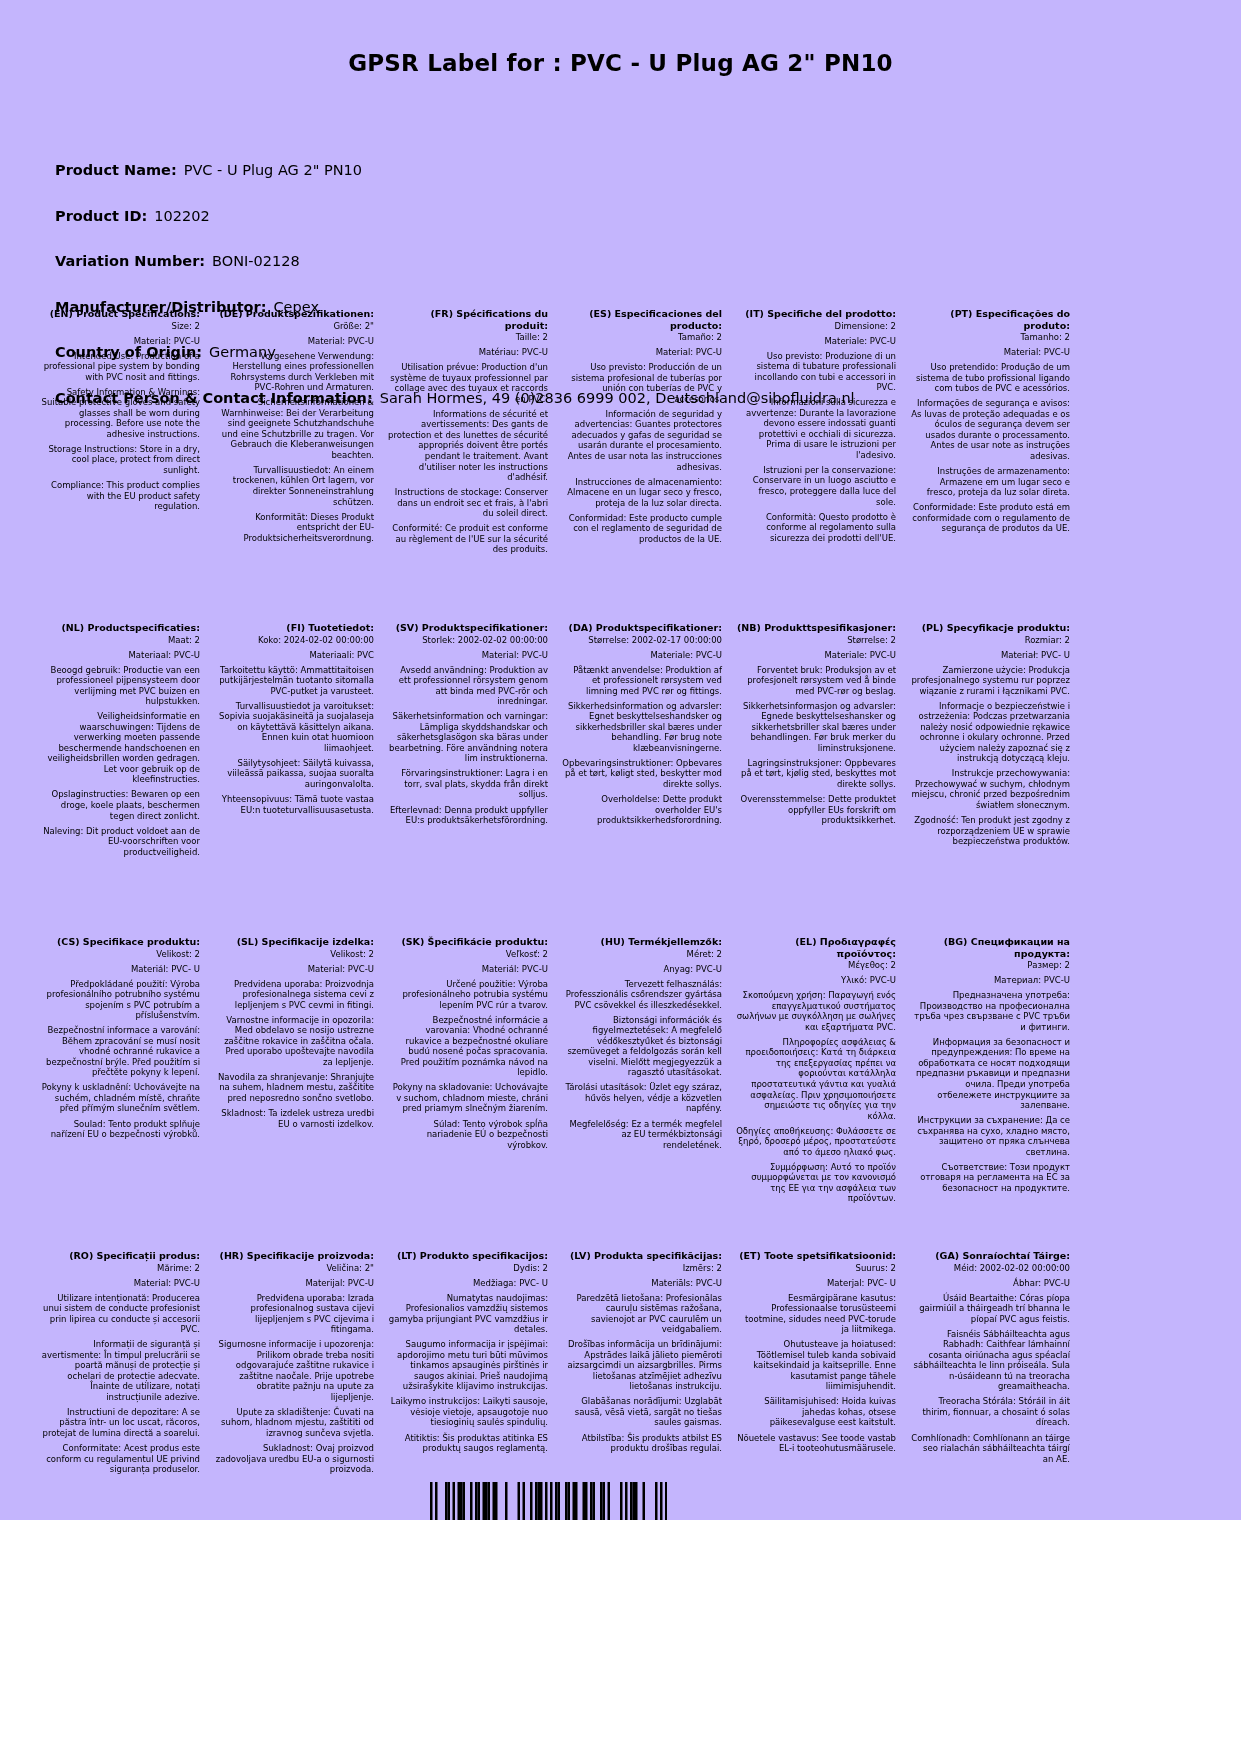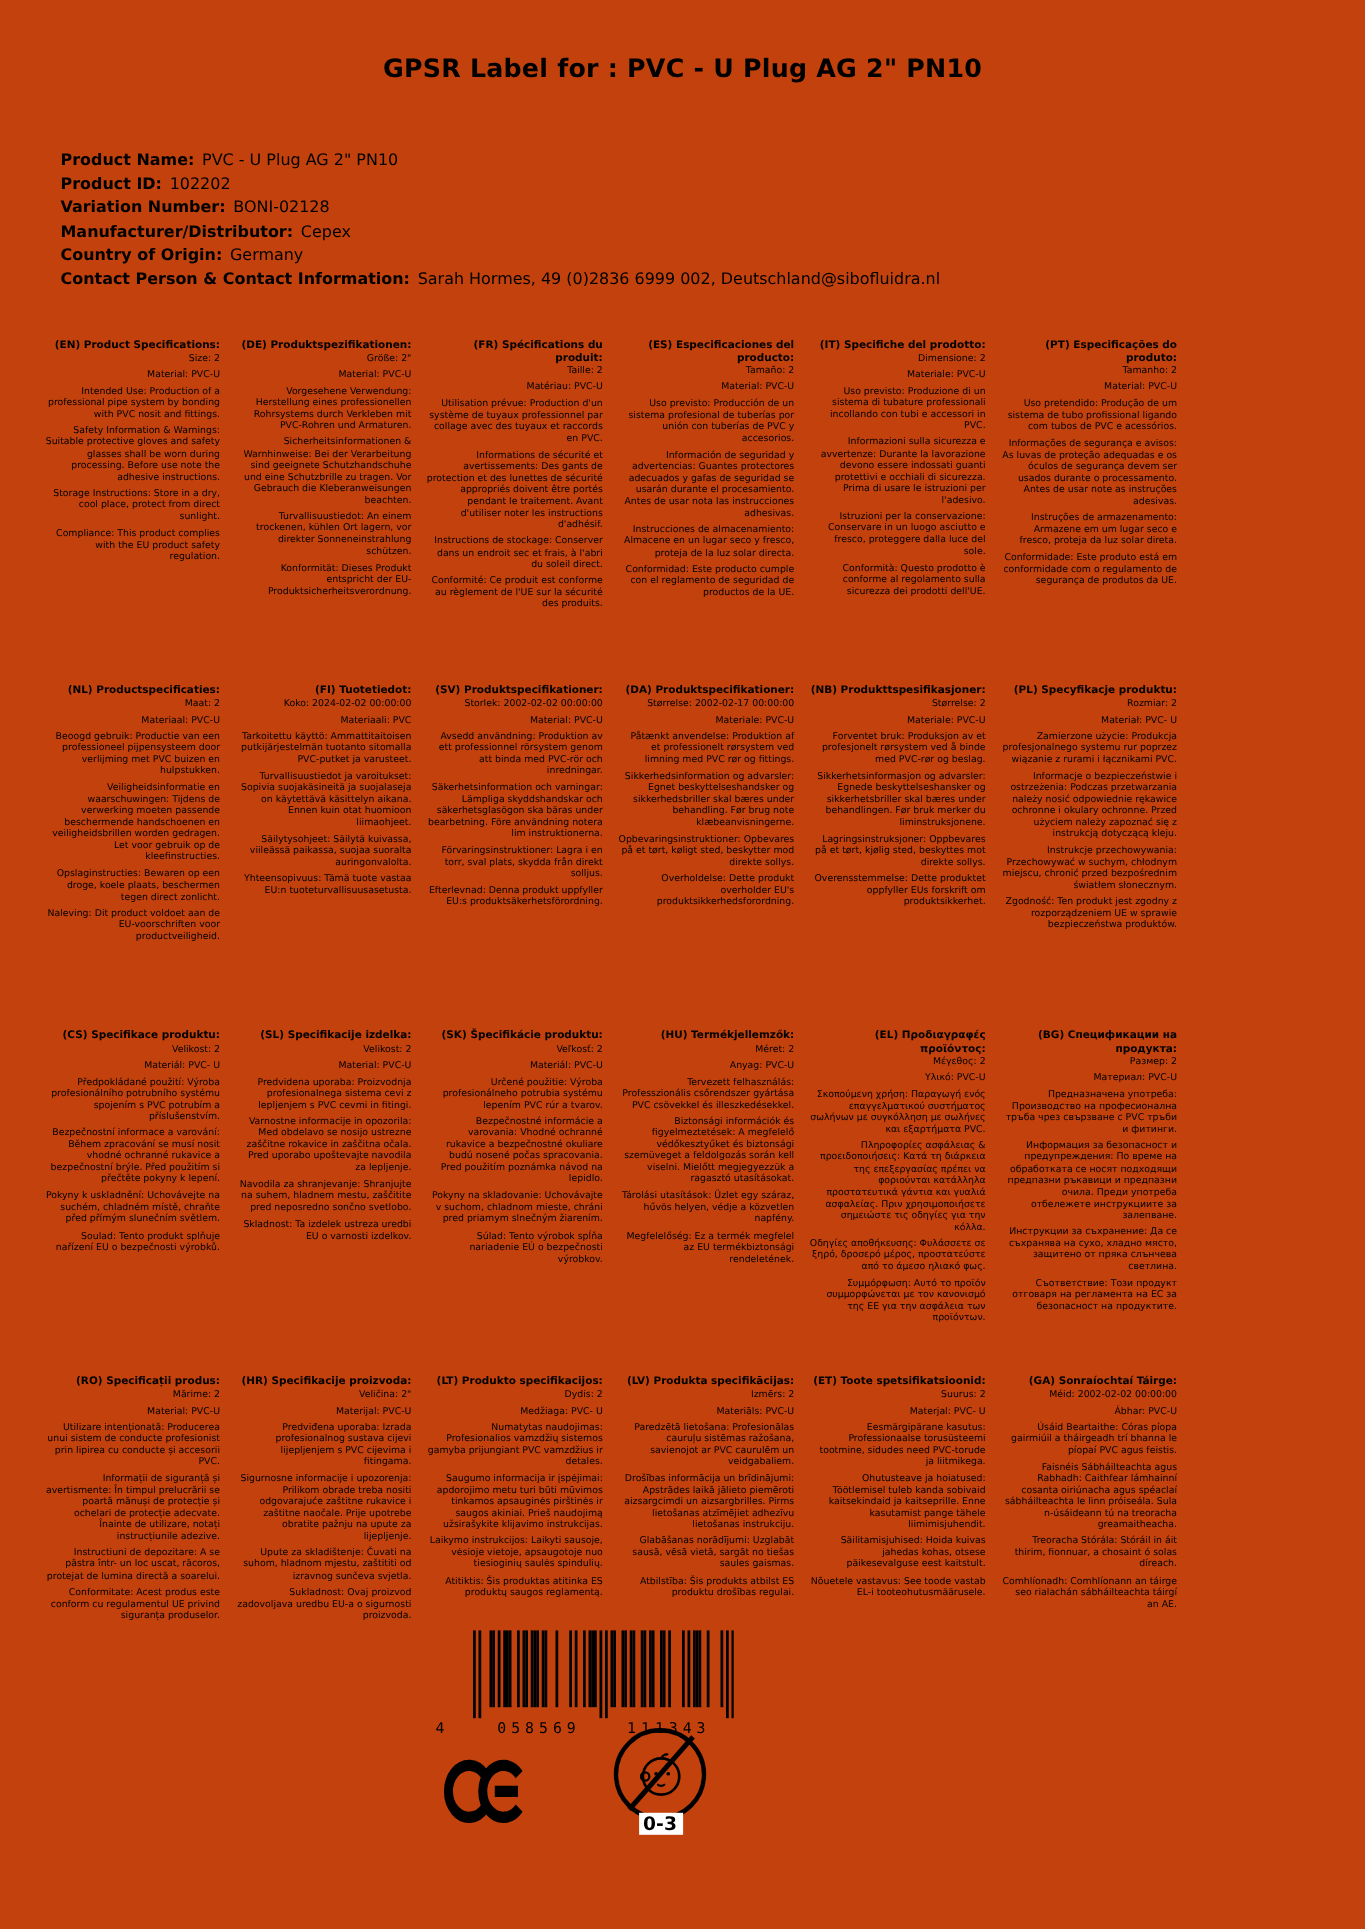--- a/index.html
+++ b/index.html
@@ -1,25 +1,25 @@
 <!DOCTYPE html>
 <html><head>
 <meta charset="utf-8">
 <style>
   html,body{margin:0;padding:0;background:#fff;}
   .page{
-    position:relative;width:1241px;height:1754px;background:#c2410c;
+    position:relative;width:1241px;height:1520px;background:#c4b5fd;
     font-family:"DejaVu Sans",sans-serif;color:#000;overflow:hidden;
   }
   .title{
     position:absolute;top:50px;left:0;right:0;text-align:center;
     font-size:23px;font-weight:bold;letter-spacing:.2px;
   }
   .product-info{position:absolute;top:136px;left:55px;font-size:14.5px;line-height:21.5px;}
-  .info-row{white-space:nowrap;}
+  .info-row{white-space:nowrap;margin-top:24px;}
   .info-label{font-weight:bold;}
   .info-value{margin-left:7px;}
   .lang-grid{
     position:absolute;top:308px;left:40px;
     display:grid;grid-template-columns:repeat(6,160px);column-gap:14px;
     grid-auto-rows:314px;
     text-align:right;
   }
   .lang-cell{overflow:visible;}
   .lang-heading{font-size:9.5px;font-weight:bold;line-height:1.22;margin:0 0 1px 0;}

